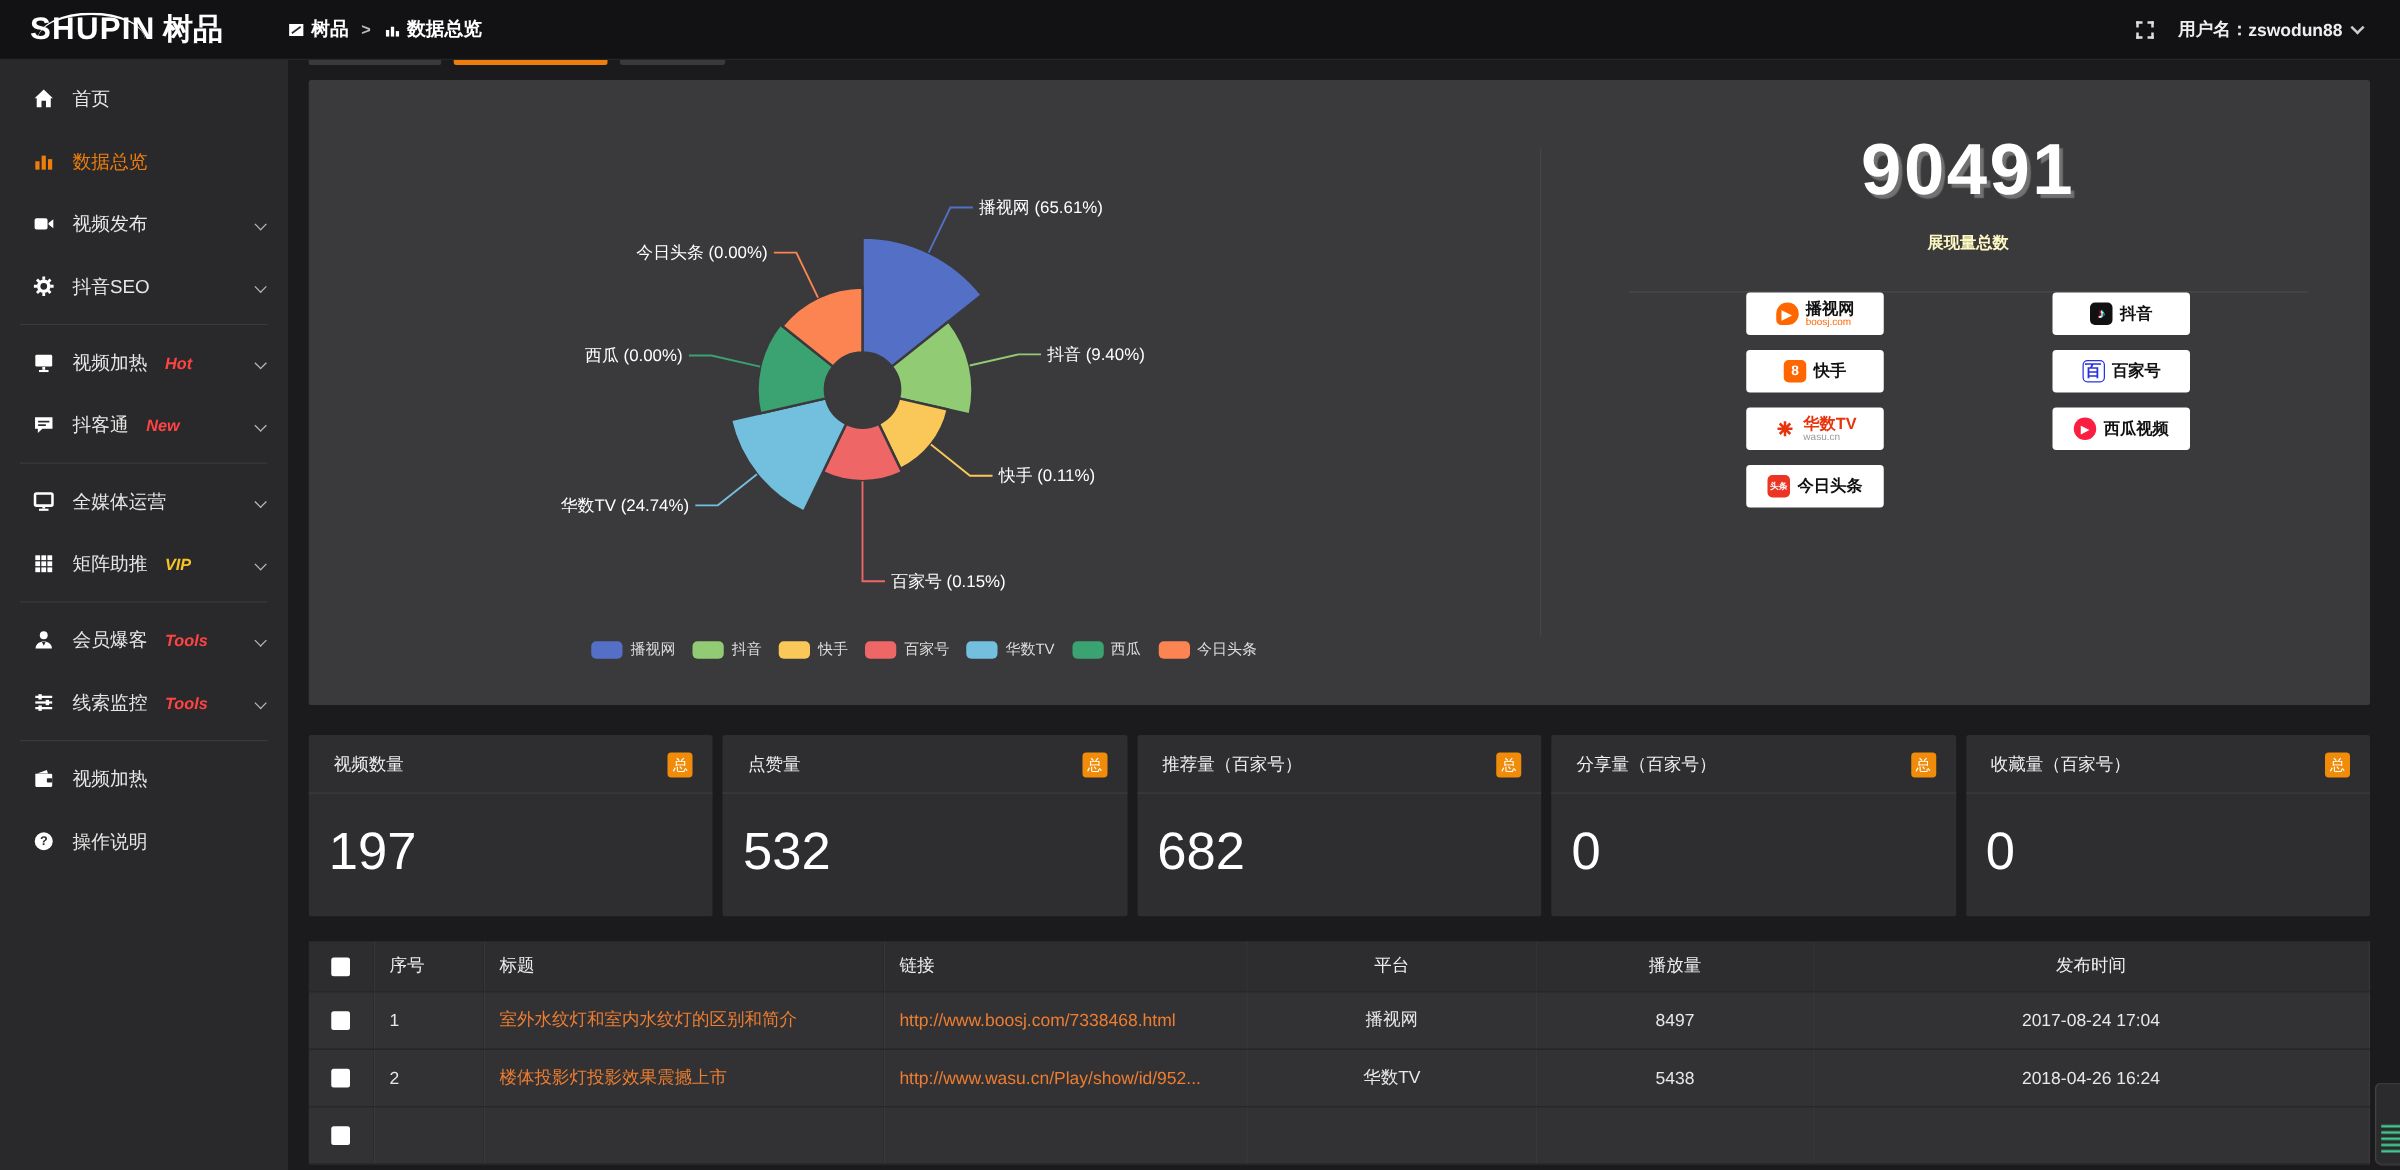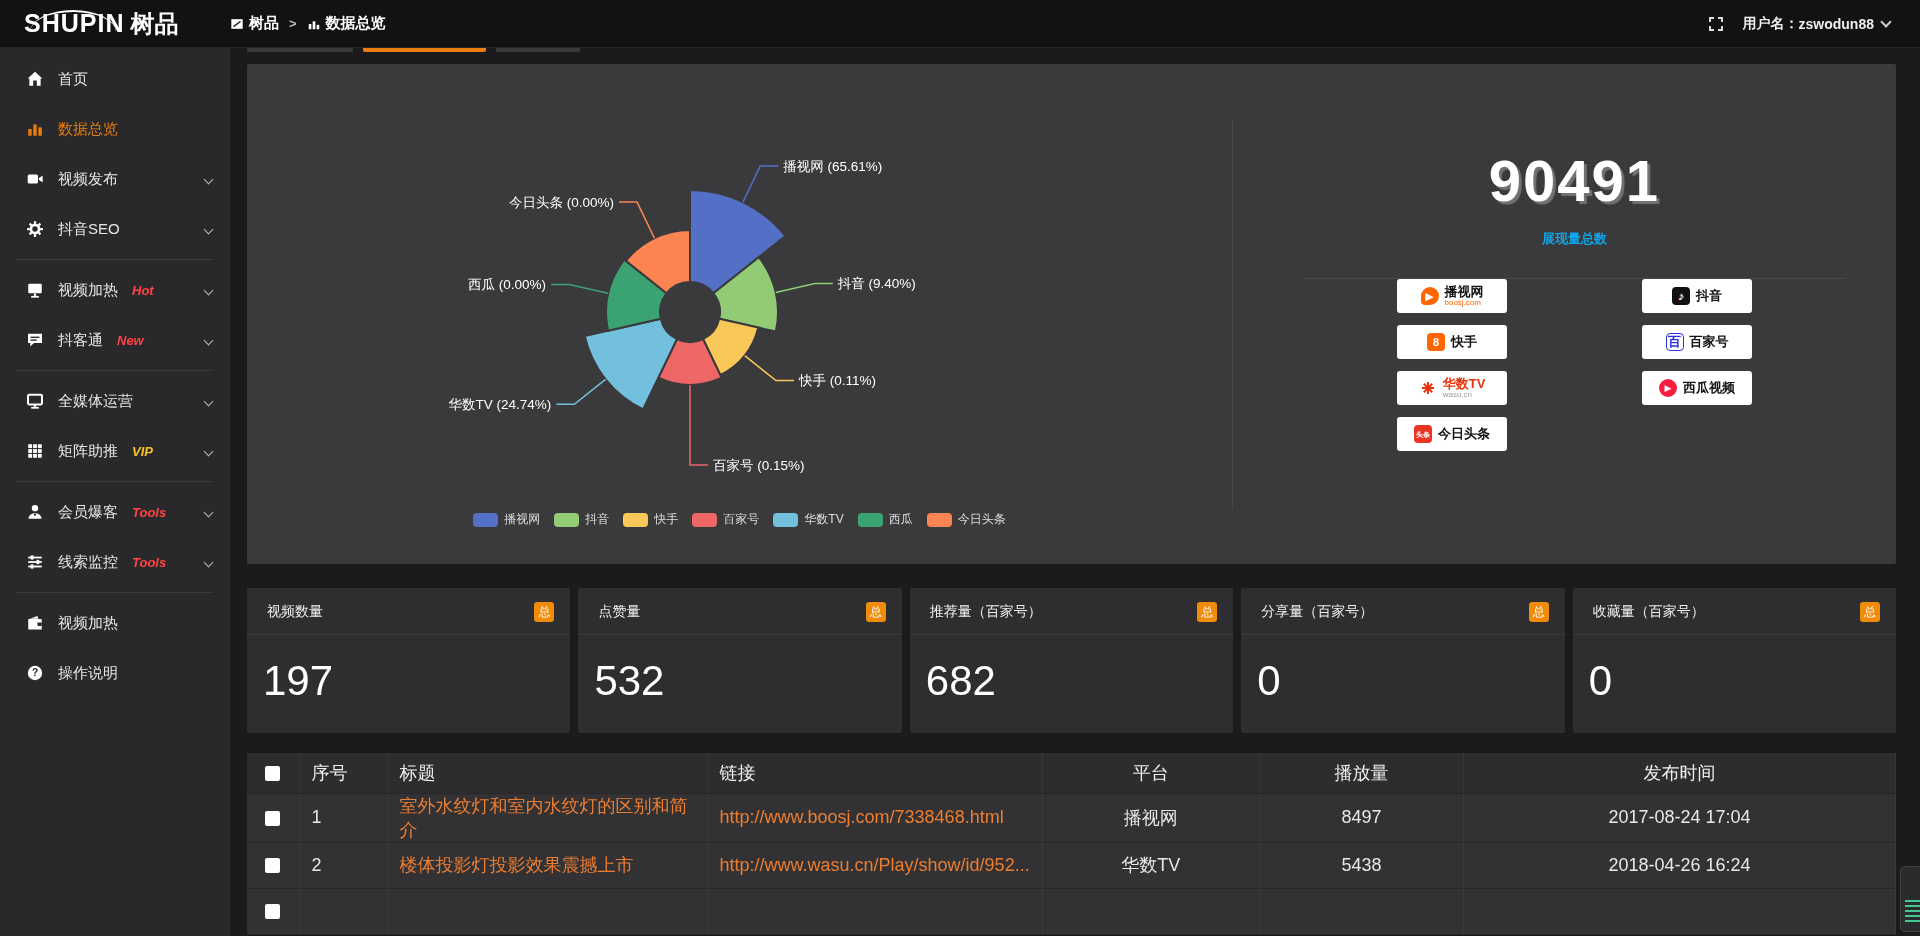--- a/index.html
+++ b/index.html
@@ -48,42 +48,42 @@
   .tab { background:#3a3a3c; color:#fff; font-size:13px; font-weight:bold; padding:9px 16px; border-radius:2px; cursor:pointer; }
   .tab.active { background:#ed7d0d; }
   
   .panel { margin-top:12px; height:500px; background:#3a3a3c; display:flex; border-radius:2px; }
   .chart-area { width:985px; position:relative; flex:none; }
   .v-div { width:1px; background:#464648; margin:55px 0; }
   .legend { position:absolute; left:0; right:0; bottom:36px; display:flex; justify-content:center; gap:14px; align-items:center; }
   .legend-item { display:flex; align-items:center; gap:6px; font-size:12px; color:#ddd; cursor:pointer; }
   .legend-swatch { width:25px; height:14px; border-radius:4px; }
   
-  .summary { flex:1; padding:16px 40px 0 60px;margin-top:45px; }
+  .summary { flex:1; padding:16px 40px 0 60px; }
   .big-num { text-align:center; font-size:58px; font-weight:bold; color:#fff; letter-spacing:2px;
     text-shadow:3px 3px 1px rgba(160,160,160,.55); margin-top:22px; }
-  .big-label { text-align:center; font-size:13px; font-weight:bold; margin-top:16px; color:#0ea5e9; }
+  .big-label { text-align:center; font-size:13px; font-weight:bold; margin-top:16px; color:#fef9c3; }
   .sum-div { height:1px; background:#4a4a4c; margin:30px 10px 0 10px; }
   .plat-label { font-size:15px; color:#eee; margin:38px 0 18px 8px; }
   .plat-grid { display:grid; grid-template-columns:110px 110px; column-gap:135px; row-gap:12px; justify-content:center; }
   .plat-badge { width:110px; height:34px; background:#fff; border-radius:3px; display:flex; align-items:center; justify-content:center; gap:6px; cursor:pointer; }
   .p-ic { width:18px; height:18px; flex:none; display:flex; align-items:center; justify-content:center; border-radius:4px; font-size:11px; color:#fff; font-weight:bold; }
   .p-txt { display:flex; flex-direction:column; line-height:1.05; }
   .p-name { font-size:13px; font-weight:bold; color:#111; white-space:nowrap; }
   .p-sub { font-size:8px; color:#f60; }
   
   .cards { display:flex; gap:8px; margin-top:24px; }
   .card { flex:1; height:145px; background:#2e2e30; border-radius:2px; }
   .card-head { display:flex; align-items:center; justify-content:space-between; padding:14px 16px 12px 20px; border-bottom:1px solid #3c3c3e; }
   .card-label { font-size:14px; color:#efefef; }
   .card-badge { width:20px; height:20px; background:#f08c0a; color:#fff; font-size:12px; border-radius:3px; display:flex; align-items:center; justify-content:center; }
   .card-value { font-size:42px; color:#fff; padding:22px 0 0 16px; font-weight:500; }
   
   .tablewrap { margin-top:20px; }
-  table { width:100%; border-collapse:collapse; font-size:18px; }
+  table { width:100%; border-collapse:collapse; font-size:14px; }
   th, td { border-bottom:1px solid #272729; border-right:1px solid rgba(255,255,255,.045); padding:0 12px; height:46px; }
   th { background:#2d2d2f; color:#eee; font-weight:normal; height:40px; }
   td { background:#323234; color:#e8e8e8; }
   .col-check { width:52px; } .col-no { width:88px; } .col-title { width:320px; } .col-link { width:290px; }
   th.left, td.left { text-align:left; }
   th.center, td.center { text-align:center; }
   .checkbox { display:inline-block; width:15px; height:15px; background:#fff; border-radius:2px; cursor:pointer; vertical-align:middle; }
   .link-text, .title-text { color:#ed7d31; cursor:pointer; }
   
   .float-widget { position:fixed; right:-6px; top:866px; width:26px; height:66px; background:#2b2b2d;

